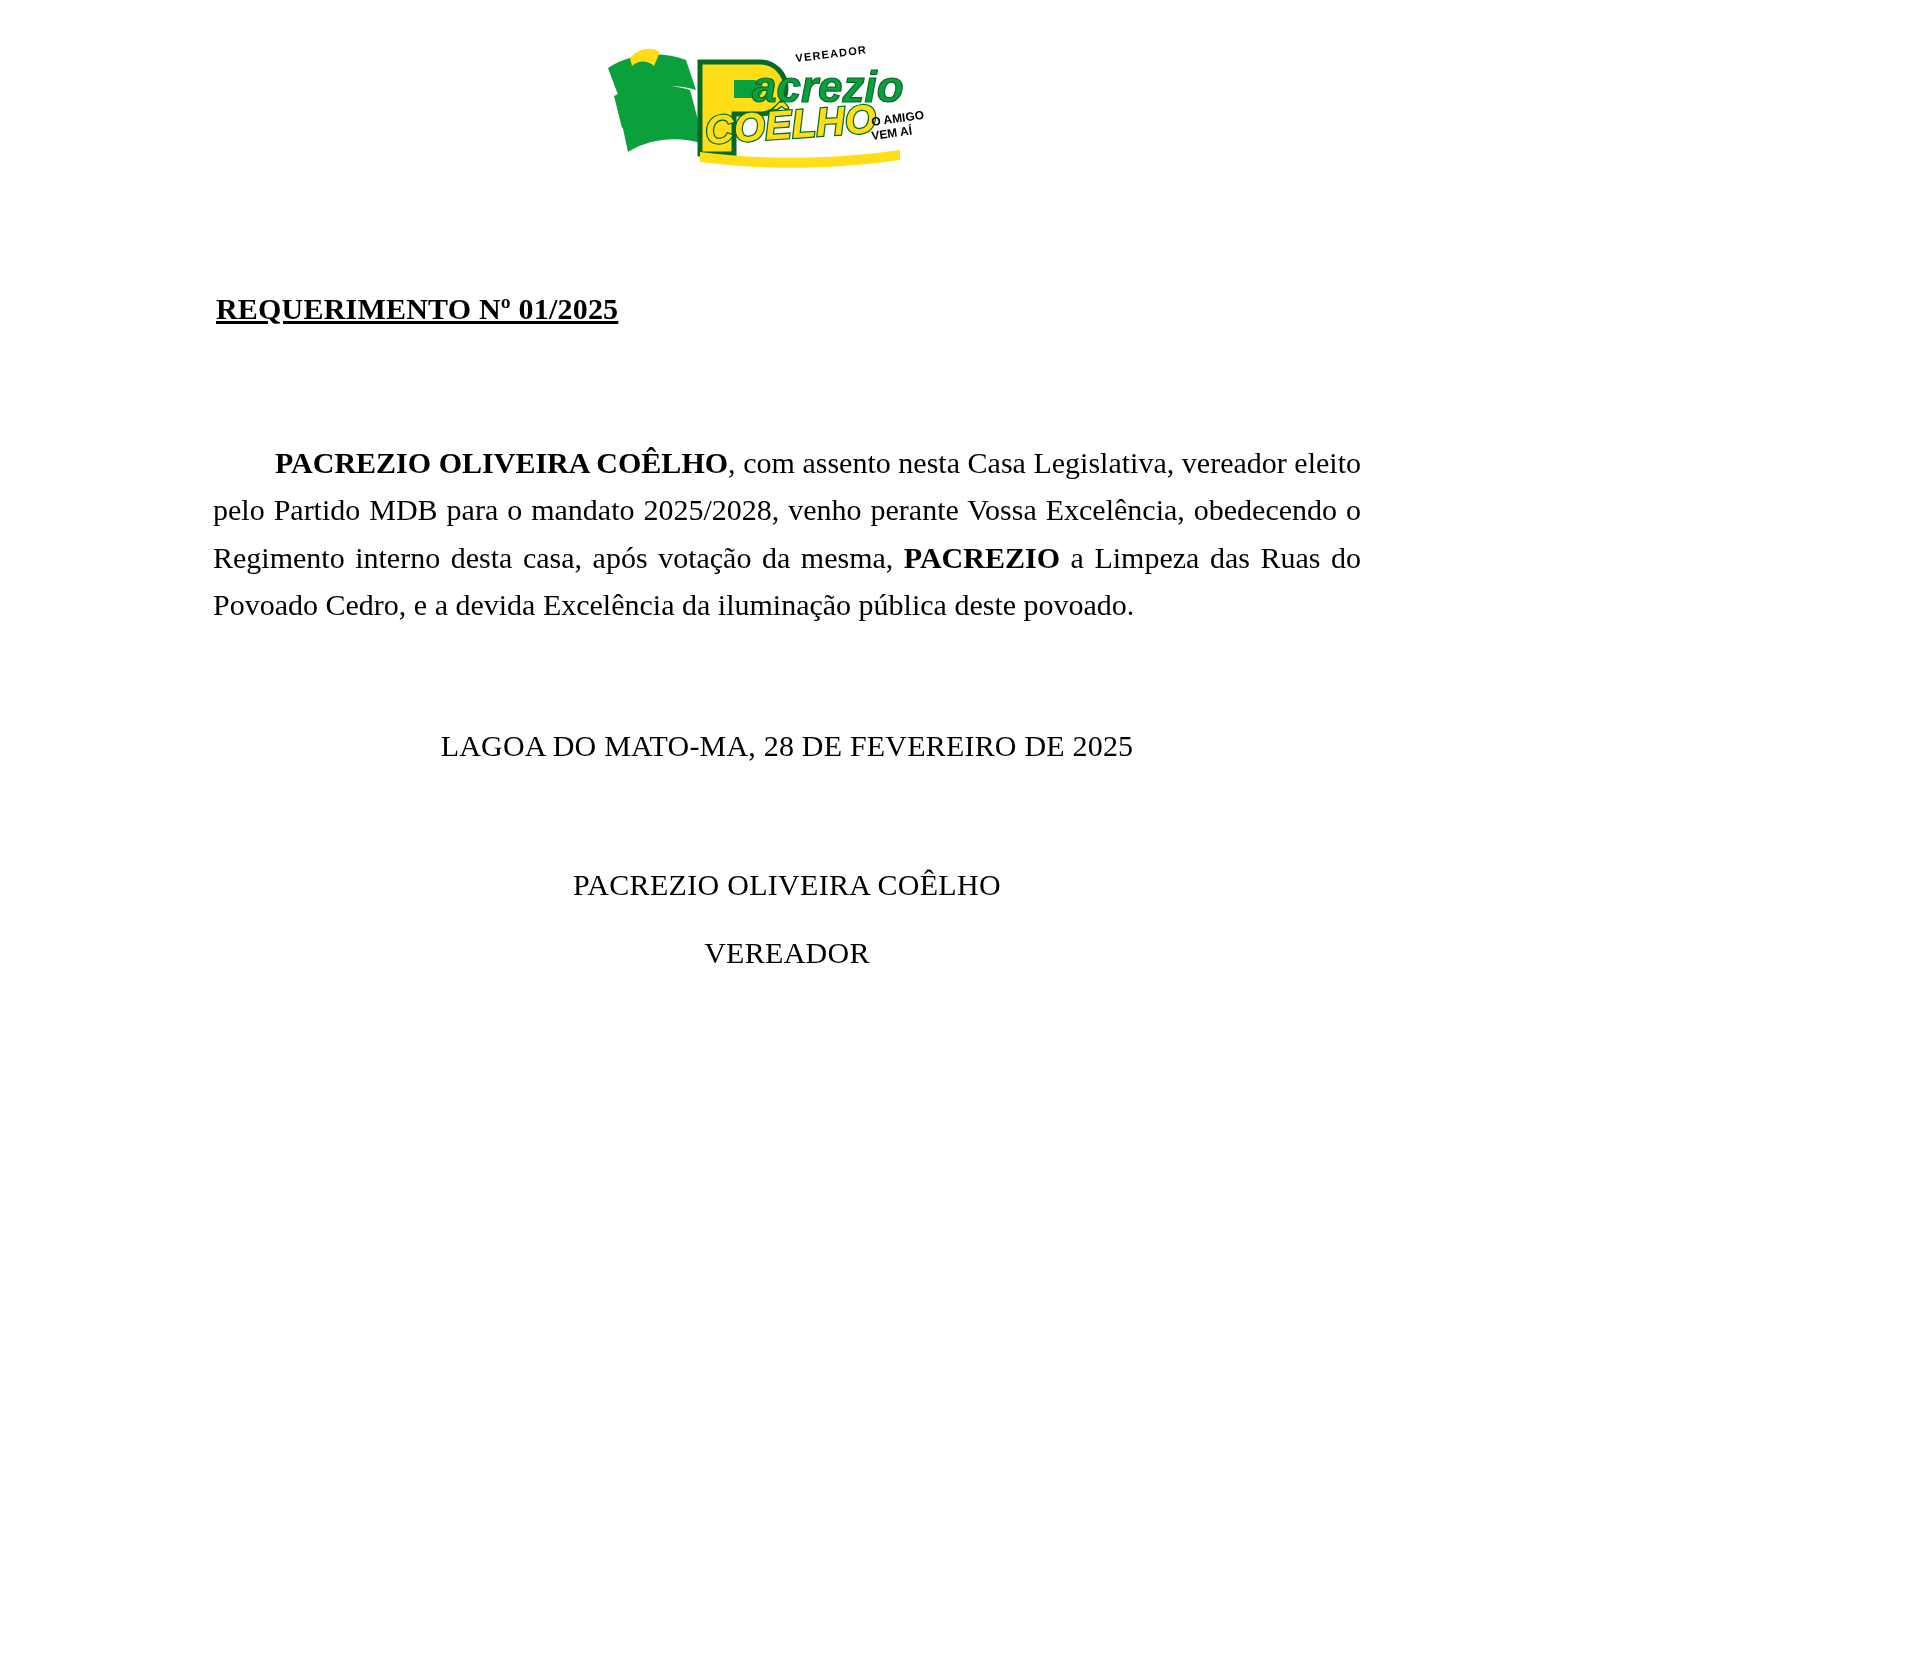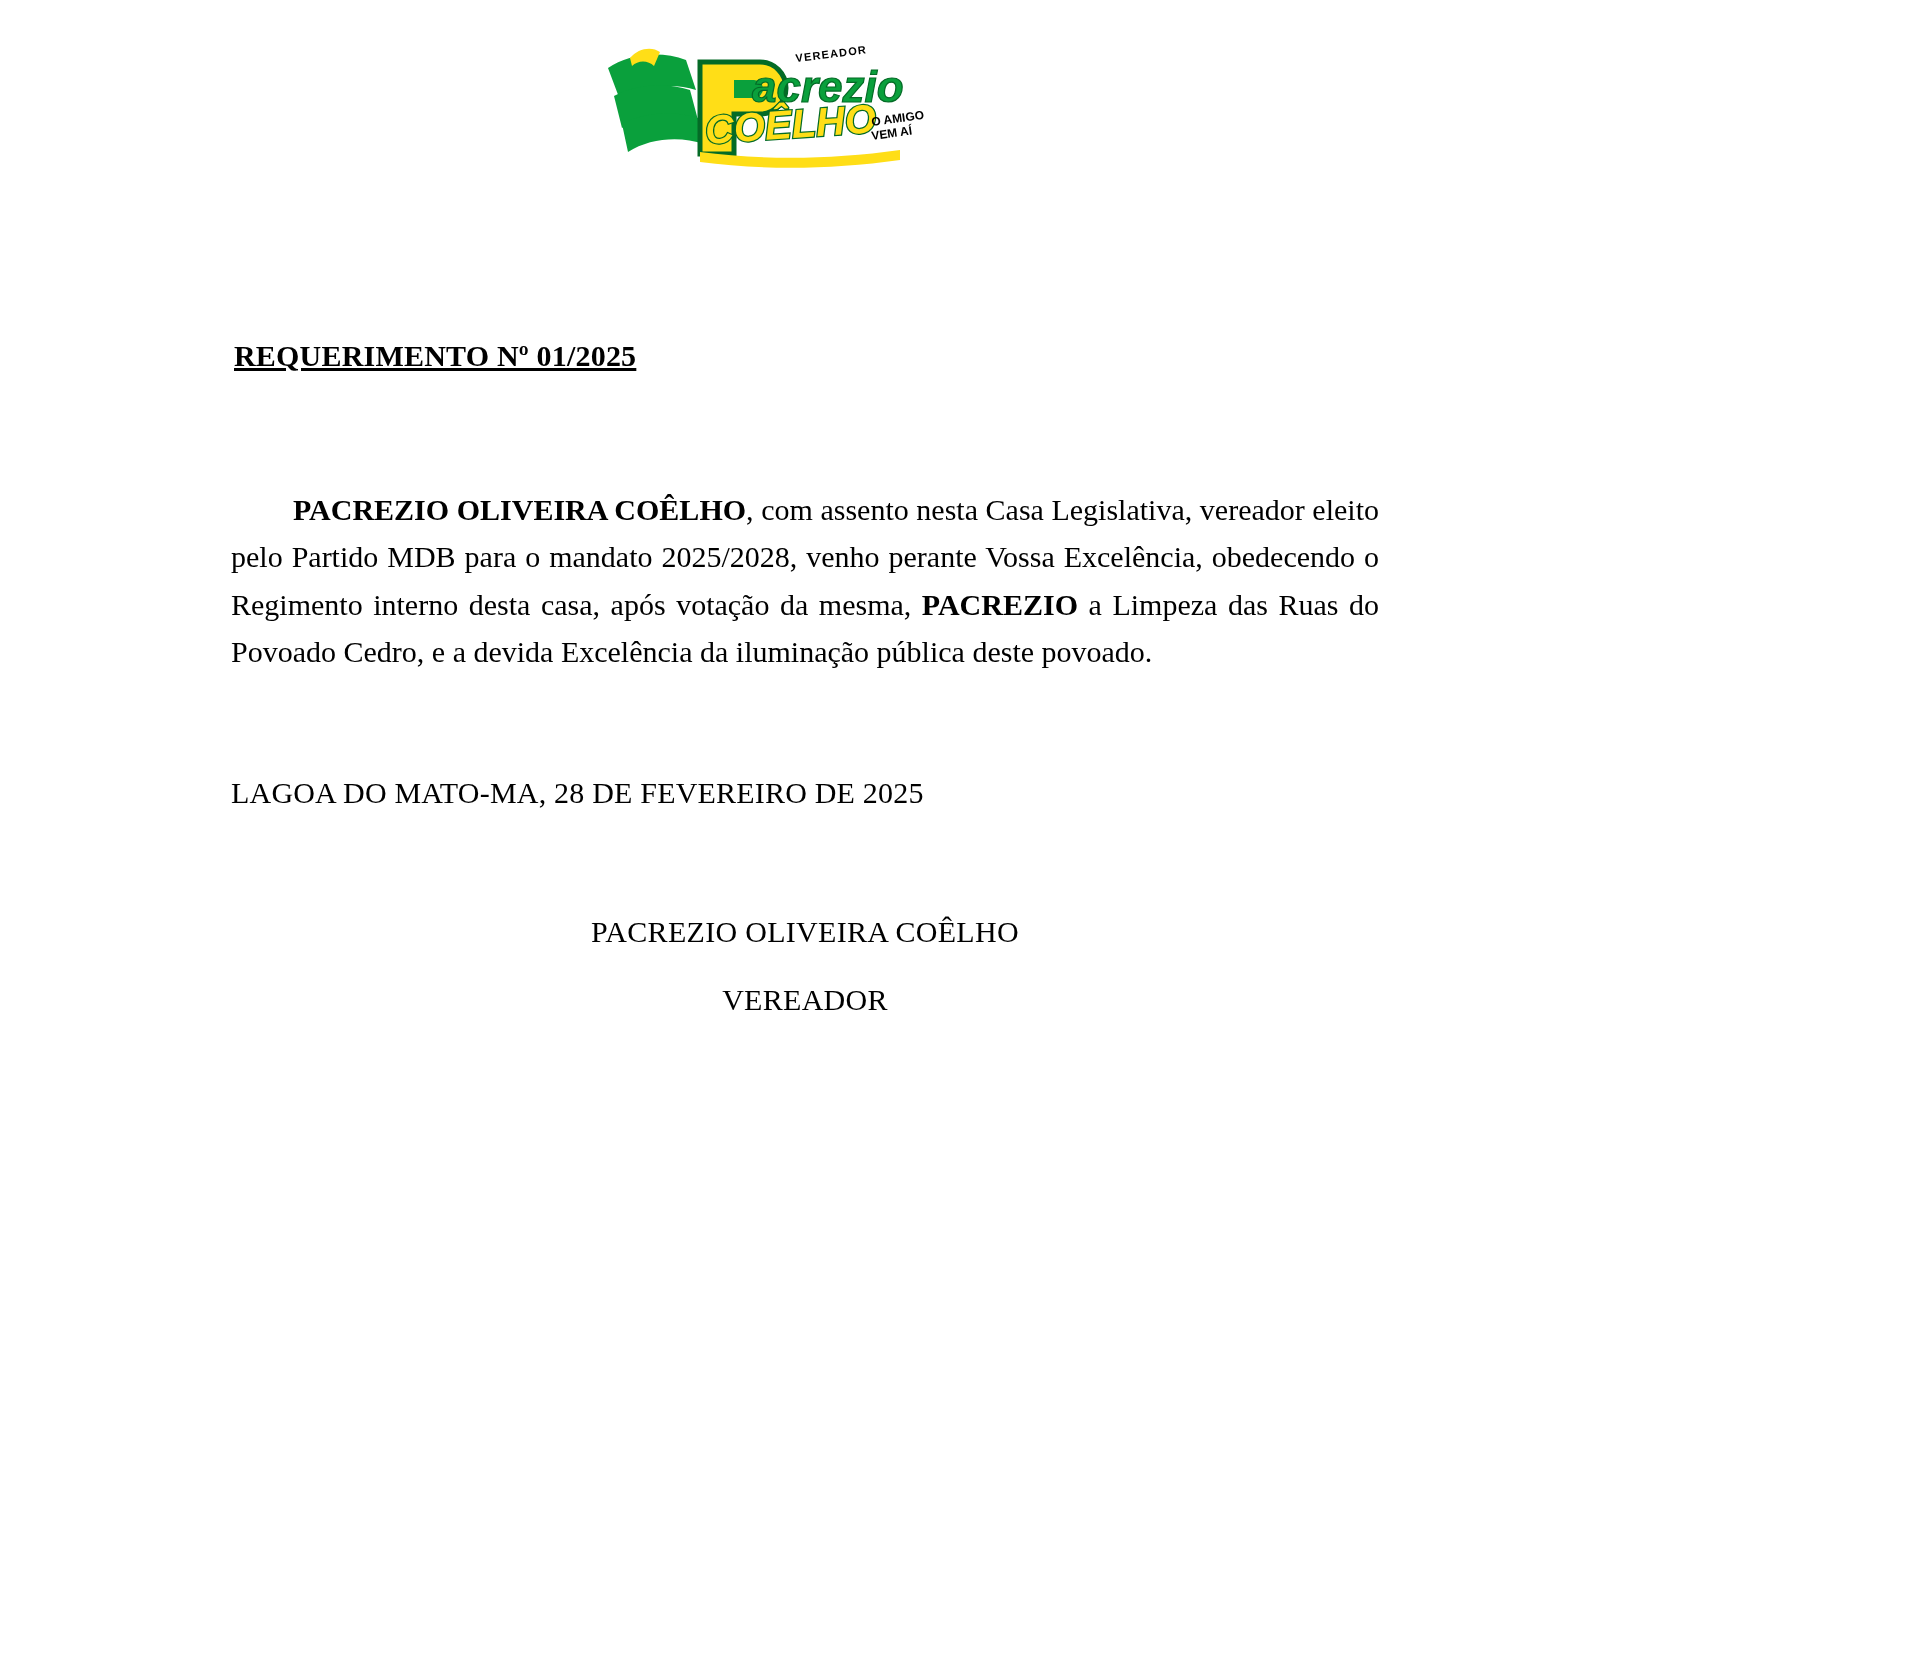--- a/index.html
+++ b/index.html
@@ -38,24 +38,23 @@
   }
   .logo svg {
     display: block;
     width: 360px;
     height: 130px;
   }
 
   
   .content {
     position: absolute;
-    left: 231px;
+    left: 213px;
     top: 292px;
     width: 1148px;
-    margin-top: 47px;
   }
 
   .doc-title {
     font-size: 30px;
     font-weight: bold;
     text-decoration: underline;
     letter-spacing: 0.2px;
     margin: 0 0 0 3px;
   }
 
@@ -77,20 +76,21 @@
     text-indent: 62px;
   }
 
   .p-main b {
     font-weight: bold;
   }
 
   .city-date {
     margin-top: 100px;
     font-size: 30px;
+    text-align: center;
     letter-spacing: 0.2px;
   }
 
   .sign-name {
     margin-top: 105px;
     font-size: 30px;
     text-align: center;
     letter-spacing: 0.3px;
   }
 

